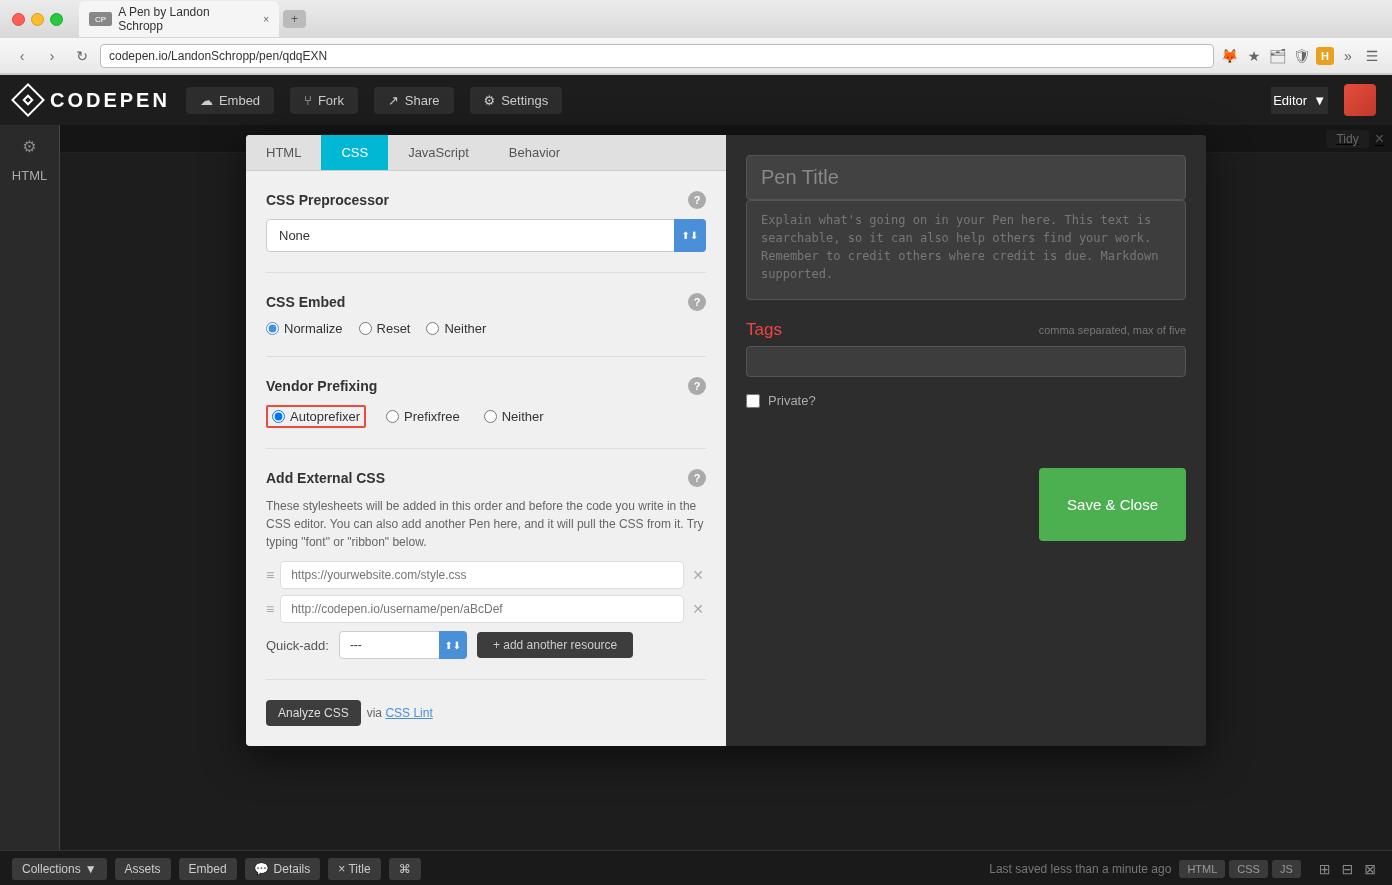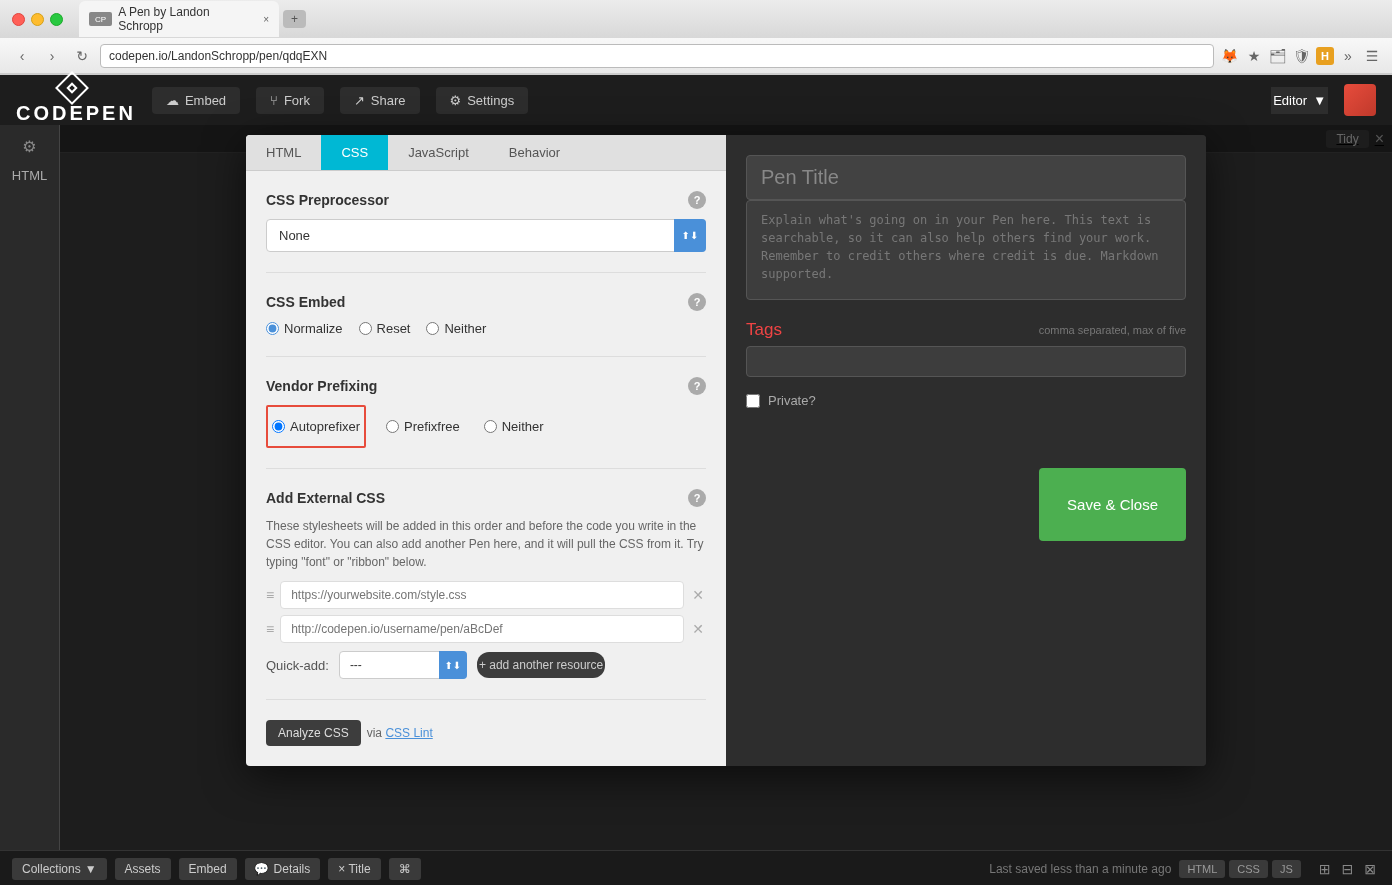--- a/index.html
+++ b/index.html
@@ -79,21 +79,21 @@
       align-items: center;
       padding: 0 16px;
       height: 50px;
       gap: 16px;
     }
     .codepen-logo {
       color: white;
       font-size: 22px;
       font-weight: bold;
       letter-spacing: 2px;
-      display: flex; align-items: center; gap: 2px; flex-direction: column;
+      display: flex; align-items: center; gap: 2px;
     }
     .header-btn {
       background: #2d2d2d;
       border: none;
       color: #ccc;
       padding: 6px 14px;
       border-radius: 4px;
       font-size: 13px;
       cursor: pointer;
       display: flex; align-items: center; gap: 6px;
@@ -262,21 +262,21 @@
     .radio-option input[type="radio"] { cursor: pointer; accent-color: #4a90d9; }
 
     
     .prefixing-option {
       display: flex;
       align-items: center;
       gap: 5px;
       font-size: 13px;
       color: #333;
       cursor: pointer;
-      padding: 12px 4px;
+      padding: 2px 4px;
       border-radius: 2px;
     }
     .prefixing-option.selected {
       border: 2px solid #e74c3c;
     }
 
     
     .section-desc {
       font-size: 12px;
       color: #666;
@@ -345,22 +345,22 @@
       border-radius: 0 4px 4px 0;
       display: flex; align-items: center; justify-content: center;
       color: white;
       font-size: 10px;
       pointer-events: none;
     }
     .add-resource-btn {
       background: #3d3d3d;
       color: #ccc;
       border: none;
-      padding: 6px 2px;
-      border-radius: 12px;
+      padding: 6px 16px;
+      border-radius: 4px;
       font-size: 12px;
       cursor: pointer;
     }
 
     .analyze-row {
       display: flex;
       align-items: center;
       gap: 6px;
       margin-top: 16px;
     }

